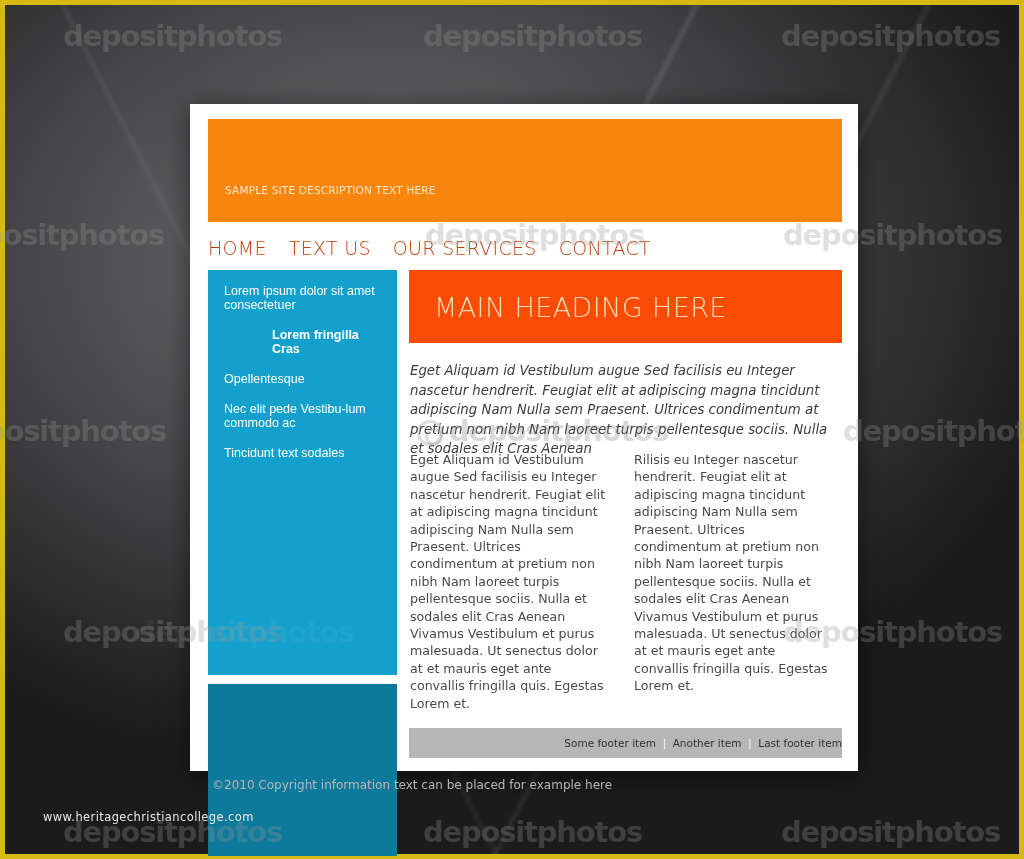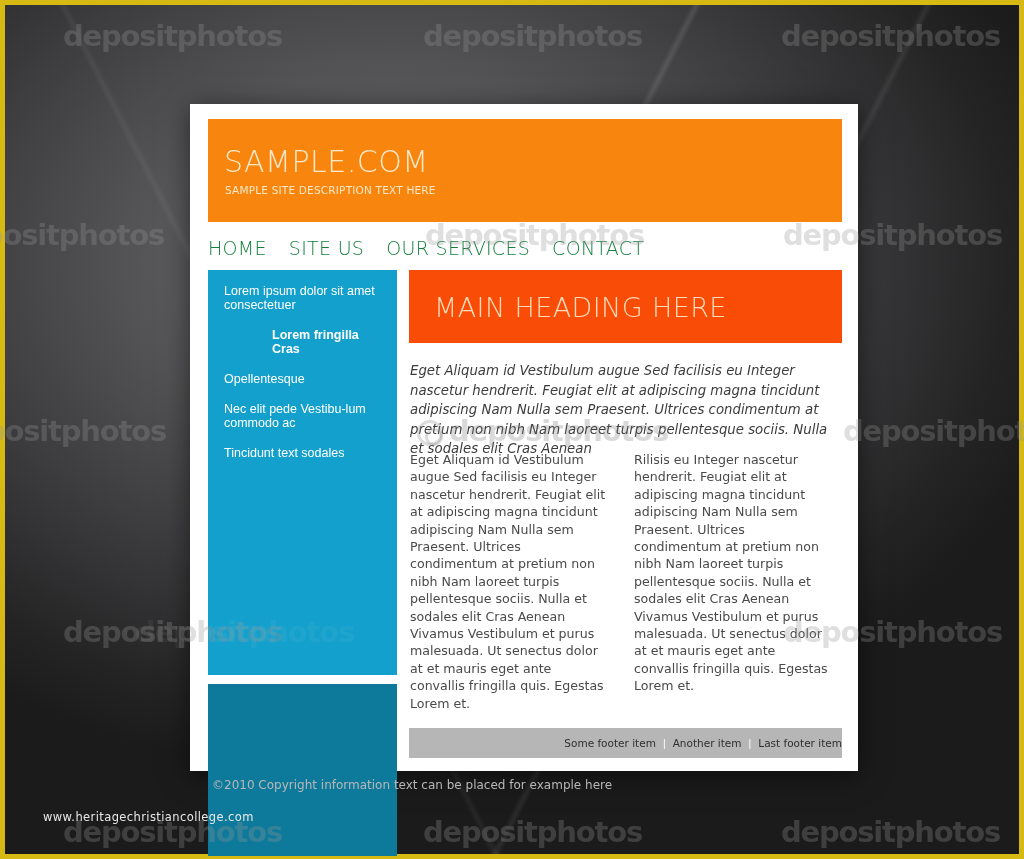--- a/index.html
+++ b/index.html
@@ -84,21 +84,21 @@
     position: absolute;
     left: 18px;
     top: 125px;
     width: 634px;
     height: 38px;
     display: flex;
     align-items: center;
   }
   .nav-item {
     font-size: 19px;
-    color: #15803d;
+    color: #c2410c;
     margin-right: 22px;
     letter-spacing: 0.3px;
     cursor: pointer;
     font-family: "DejaVu Sans", sans-serif;
     font-weight: 300;
   }
 
   
   #sidebar-primary {
     position: absolute;
@@ -267,27 +267,26 @@
 </head>
 <body>
 
 <div id="stock-photo">
 
   <div id="backdrop"></div>
 
   <div id="page-card">
 
     <div id="site-header">
-      <div id="site-title">SAMPLE.COM</div>
       <div id="site-tagline">SAMPLE SITE DESCRIPTION TEXT HERE</div>
     </div>
 
     <div id="main-nav">
       <div class="nav-item">HOME</div>
-      <div class="nav-item">SITE US</div>
+      <div class="nav-item">TEXT US</div>
       <div class="nav-item">OUR SERVICES</div>
       <div class="nav-item">CONTACT</div>
     </div>
 
     <div id="sidebar-primary">
       <div class="side-link">Lorem ipsum dolor sit amet consectetuer</div>
       <div class="side-link is-active">Lorem fringilla Cras</div>
       <div class="side-link">Opellentesque</div>
       <div class="side-link">Nec elit pede Vestibu-lum commodo ac</div>
       <div class="side-link">Tincidunt text sodales</div>

